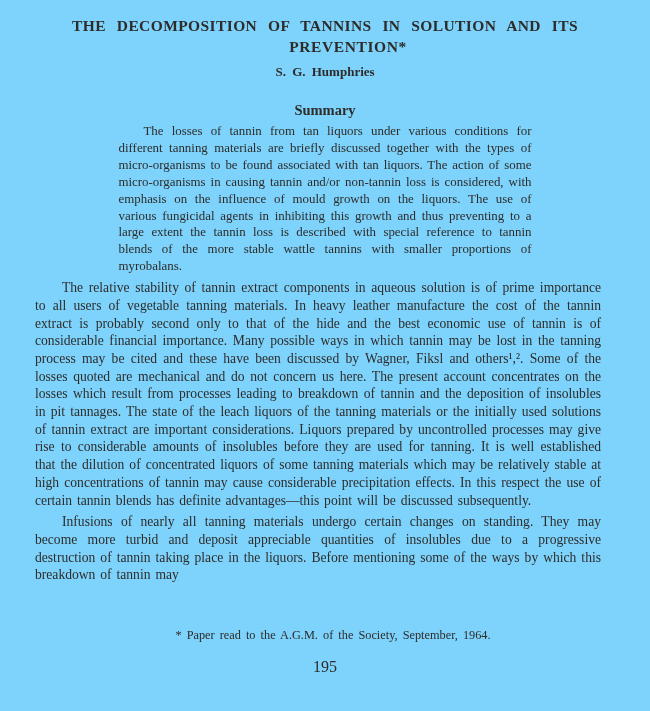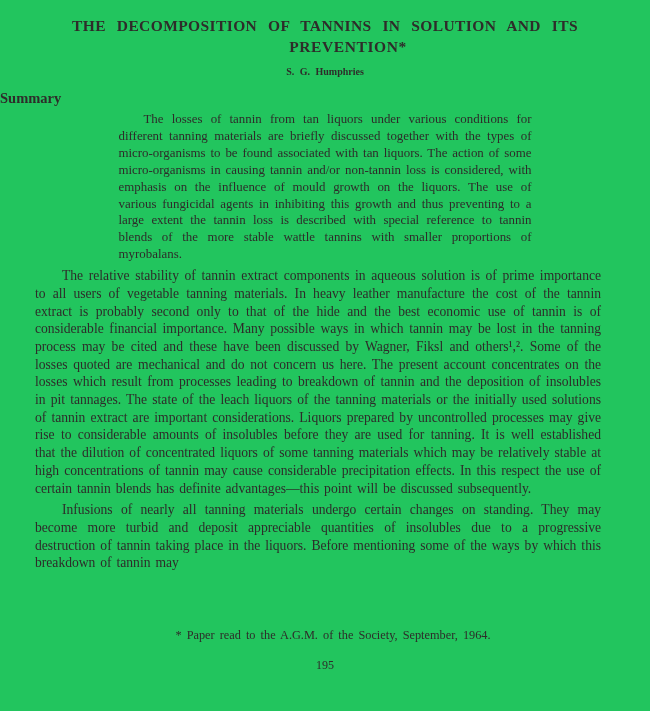--- a/index.html
+++ b/index.html
@@ -4,21 +4,21 @@
 <style>
   html, body {
     margin: 0;
     padding: 0;
     background: #ffffff;
   }
   .page {
     position: relative;
     width: 650px;
     height: 711px;
-    background: #22c55e;
+    background: #7dd3fc;
     color: #2e2c2a;
     font-family: "Liberation Serif", "DejaVu Serif", serif;
     overflow: hidden;
     box-sizing: border-box;
   }
   .title {
     margin-top: 15px;
     text-align: center;
     font-weight: bold;
     font-size: 15.5px;
@@ -30,27 +30,27 @@
     white-space: nowrap;
   }
   .title .line2 {
     letter-spacing: 0.6px;
     margin-left: 46px;
   }
   .author {
     margin-top: 5px;
     text-align: center;
     font-weight: bold;
-    font-size: 10px;
+    font-size: 13px;
     line-height: 19px;
     word-spacing: 3px;
   }
   .summary-heading {
-    margin-top: 8px;
-    text-align: left;
+    margin-top: 20px;
+    text-align: center;
     font-weight: bold;
     font-size: 14.5px;
     line-height: 19px;
   }
   .summary-para {
     width: 413px;
     margin: 3px auto 1px auto;
     font-size: 12.9px;
     line-height: 16.9px;
     text-align: justify;
@@ -77,21 +77,21 @@
     font-size: 12.3px;
     word-spacing: 2px;
     padding-left: 8px;
   }
   .page-number {
     position: absolute;
     left: 0;
     top: 658px;
     width: 100%;
     text-align: center;
-    font-size: 12px;
+    font-size: 16px;
   }
 </style>
 </head>
 <body>
 
 <div class="page">
 
   <div class="title">
     <div class="line1">THE DECOMPOSITION OF TANNINS IN SOLUTION AND ITS</div>
     <div class="line2">PREVENTION*</div>

